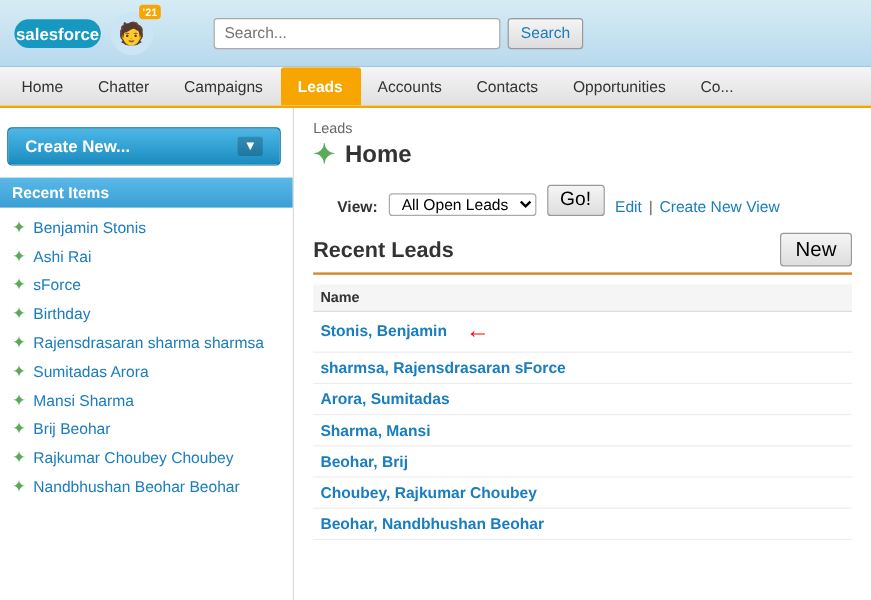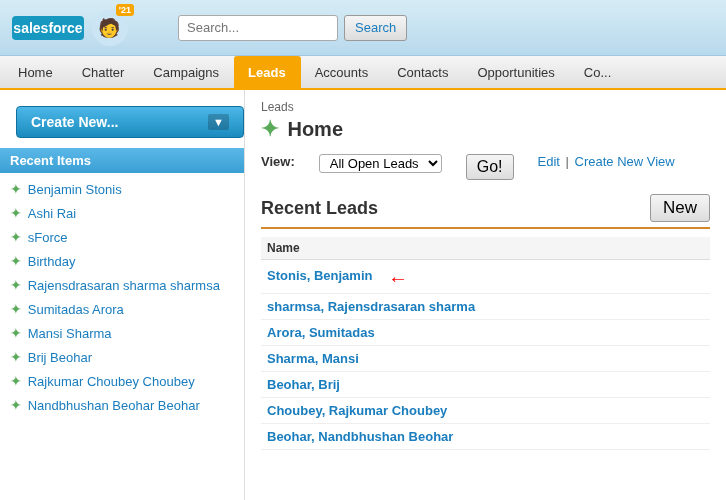--- a/index.html
+++ b/index.html
@@ -15,21 +15,21 @@
       border-bottom: 1px solid #a0c8e0;
     }
     .logo-area {
       display: flex;
       align-items: center;
       gap: 8px;
       margin-right: 20px;
     }
     .salesforce-logo {
       background: #1798c1;
-      border-radius: 4px;
+      border-radius: 17px;
       width: 72px;
       height: 24px;
       display: flex;
       align-items: center;
       justify-content: center;
       font-weight: bold;
       font-size: 14px;
       color: white;
     }
     .avatar {
@@ -54,21 +54,21 @@
       font-weight: bold;
       padding: 1px 3px;
     }
     .search-area {
       display: flex;
       align-items: center;
       margin-left: 30px;
       gap: 6px;
     }
     .search-input {
-      width: 160px;
+      width: 239px;
       height: 26px;
       border: 1px solid #aaa;
       border-radius: 3px;
       padding: 0 8px;
       font-size: 13px;
       background: white;
       color: #999;
     }
     .search-button {
       background: linear-gradient(to bottom, #f5f5f5, #ddd);
@@ -115,21 +115,21 @@
 
     
     .sidebar {
       width: 245px;
       background: white;
       border-right: 1px solid #ddd;
       padding: 10px 0;
       overflow-y: auto;
     }
     .create-new-btn {
-      margin: 6px 8px 10px 16px;
+      margin: 6px 8px 10px 6px;
       background: linear-gradient(to bottom, #4db8e8, #1a8bbf);
       border: 1px solid #1070a0;
       border-radius: 4px;
       color: white;
       font-size: 14px;
       font-weight: bold;
       padding: 7px 14px;
       cursor: pointer;
       width: calc(100% - 16px);
       display: flex;
@@ -188,24 +188,25 @@
       align-items: center;
       gap: 8px;
       margin-bottom: 12px;
     }
     .page-title-icon {
       color: #5aaa5a;
       font-size: 22px;
     }
     .view-bar {
       display: flex;
-      align-items: flex-start;
-      gap: 24px;
+      align-items: flex-end;
+      gap: 9px;
       margin-bottom: 14px;
       font-size: 13px;
+      margin-left: 20px;
     }
     .view-label { color: #333; font-weight: bold; }
     .view-select {
       border: 1px solid #aaa;
       border-radius: 3px;
       padding: 0 6px;
       font-size: 13px;
       background: white;
     }
     .go-button {
@@ -400,21 +401,21 @@
       </thead>
       <tbody>
         <tr class="table-row">
           <td>
             <a href="#">Stonis, Benjamin</a>
             <span class="red-arrow">←</span>
           </td>
         </tr>
         <tr class="table-row">
           <td>
-            <a href="#">sharmsa, Rajensdrasaran sharma</a>
+            <a href="#">sharmsa, Rajensdrasaran sForce</a>
           </td>
         </tr>
         <tr class="table-row">
           <td>
             <a href="#">Arora, Sumitadas</a>
           </td>
         </tr>
         <tr class="table-row">
           <td>
             <a href="#">Sharma, Mansi</a>

